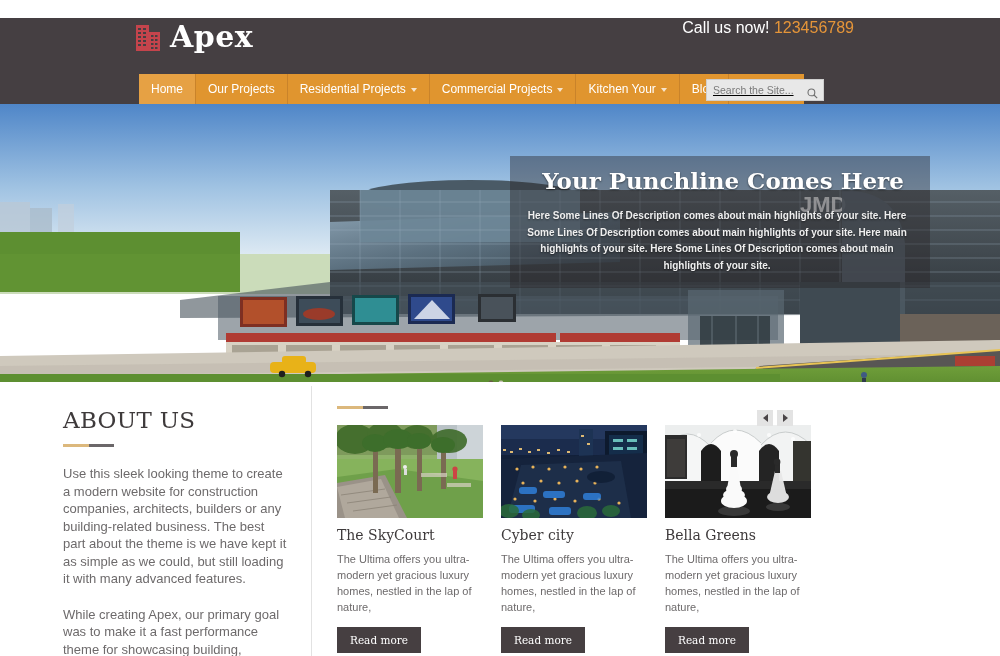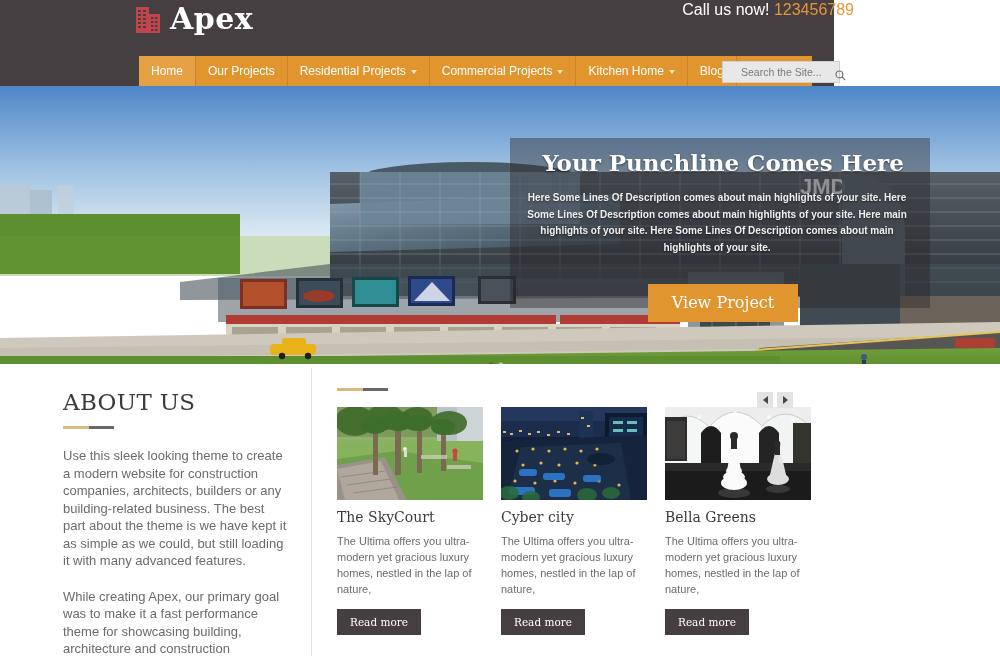--- a/index.html
+++ b/index.html
@@ -7,22 +7,23 @@
   html, body { margin:0; padding:0; }
   body {
     width:1000px; height:656px; overflow:hidden;
     background:#fff;
     font-family:"Liberation Sans", sans-serif;
     -webkit-font-smoothing:antialiased;
   }
 
   
   .site-header {
-    position:relative; width:834px; height:86px;
+    position:relative; width:1000px; height:86px;
     background:#453f42;
+    margin-top:18px;
   }
   .header-inner { position:relative; width:1000px; height:86px; margin:0 auto; }
 
   .logo-wrap {
     position:absolute; left:134px; top:3px;
     display:flex; align-items:center; gap:6px;
   }
   .logo-icon { width:30px; height:32px; position:relative; display:block; }
   .logo-text {
     color:#ffffff; font-family:"DejaVu Serif", serif; font-weight:bold;
@@ -54,24 +55,24 @@
   .nav-item.active { background:#e6a144; }
   .caret {
     width:0; height:0; display:inline-block;
     border-left:3.5px solid transparent;
     border-right:3.5px solid transparent;
     border-top:4px solid rgba(255,255,255,0.75);
     margin-top:1px;
   }
 
   .search-box {
-    position:absolute; left:722px; top:61px;
+    position:absolute; left:706px; top:61px;
     width:118px; height:22px;
     background:#e8e8e8; border:1px solid #cfcfcf;
-    display:flex; align-items:center; padding:0 18px;
+    display:flex; align-items:center; padding:0 6px;text-decoration:underline;
   }
   .search-input {
     border:none; outline:none; background:transparent;
     font-family:"Liberation Sans", sans-serif;
     font-size:10.5px; color:#6f6f6f; width:94px; padding:0;
   }
   .search-input::placeholder { color:#7a7a7a; }
   .search-icon { width:11px; height:11px; display:block; }
 
   
@@ -208,21 +209,21 @@
       </div>
       <div class="nav-item">
         <span>Residential Projects</span>
         <i class="caret"></i>
       </div>
       <div class="nav-item">
         <span>Commercial Projects</span>
         <i class="caret"></i>
       </div>
       <div class="nav-item">
-        <span>Kitchen Home</span>
+        <span>Kitchen Your</span>
         <i class="caret"></i>
       </div>
       <div class="nav-item">
         <span>Blog</span>
       </div>
       <div class="nav-item">
         <span>Purchase</span>
       </div>
     </nav>
 
@@ -447,23 +448,20 @@
         <circle cx="706" cy="347" r="2.6"></circle>
         <circle cx="800" cy="349" r="2.6"></circle>
       <circle cx="894" cy="347" r="2.6"></circle>
         <circle cx="976" cy="349" r="2.6"></circle>
     </g>
   </svg>
 
   <div class="hero-caption">
     <h2 class="hero-title">Your Punchline Comes Here</h2>
     <p class="hero-desc">Here Some Lines Of Description comes about main highlights of your site. Here Some Lines Of Description comes about main highlights of your site. Here main highlights of your site. Here Some Lines Of Description comes about main highlights of your site.</p>
-    <div class="hero-btn-wrap">
-      <button class="hero-btn">View Project</button>
-    </div>
   </div>
 </section>
 
 <main class="content">
   <div class="content-inner">
 
     <section class="col-about">
       <h3 class="section-title">ABOUT US</h3>
       <div class="title-rule">
         <span class="seg-gold"></span>

